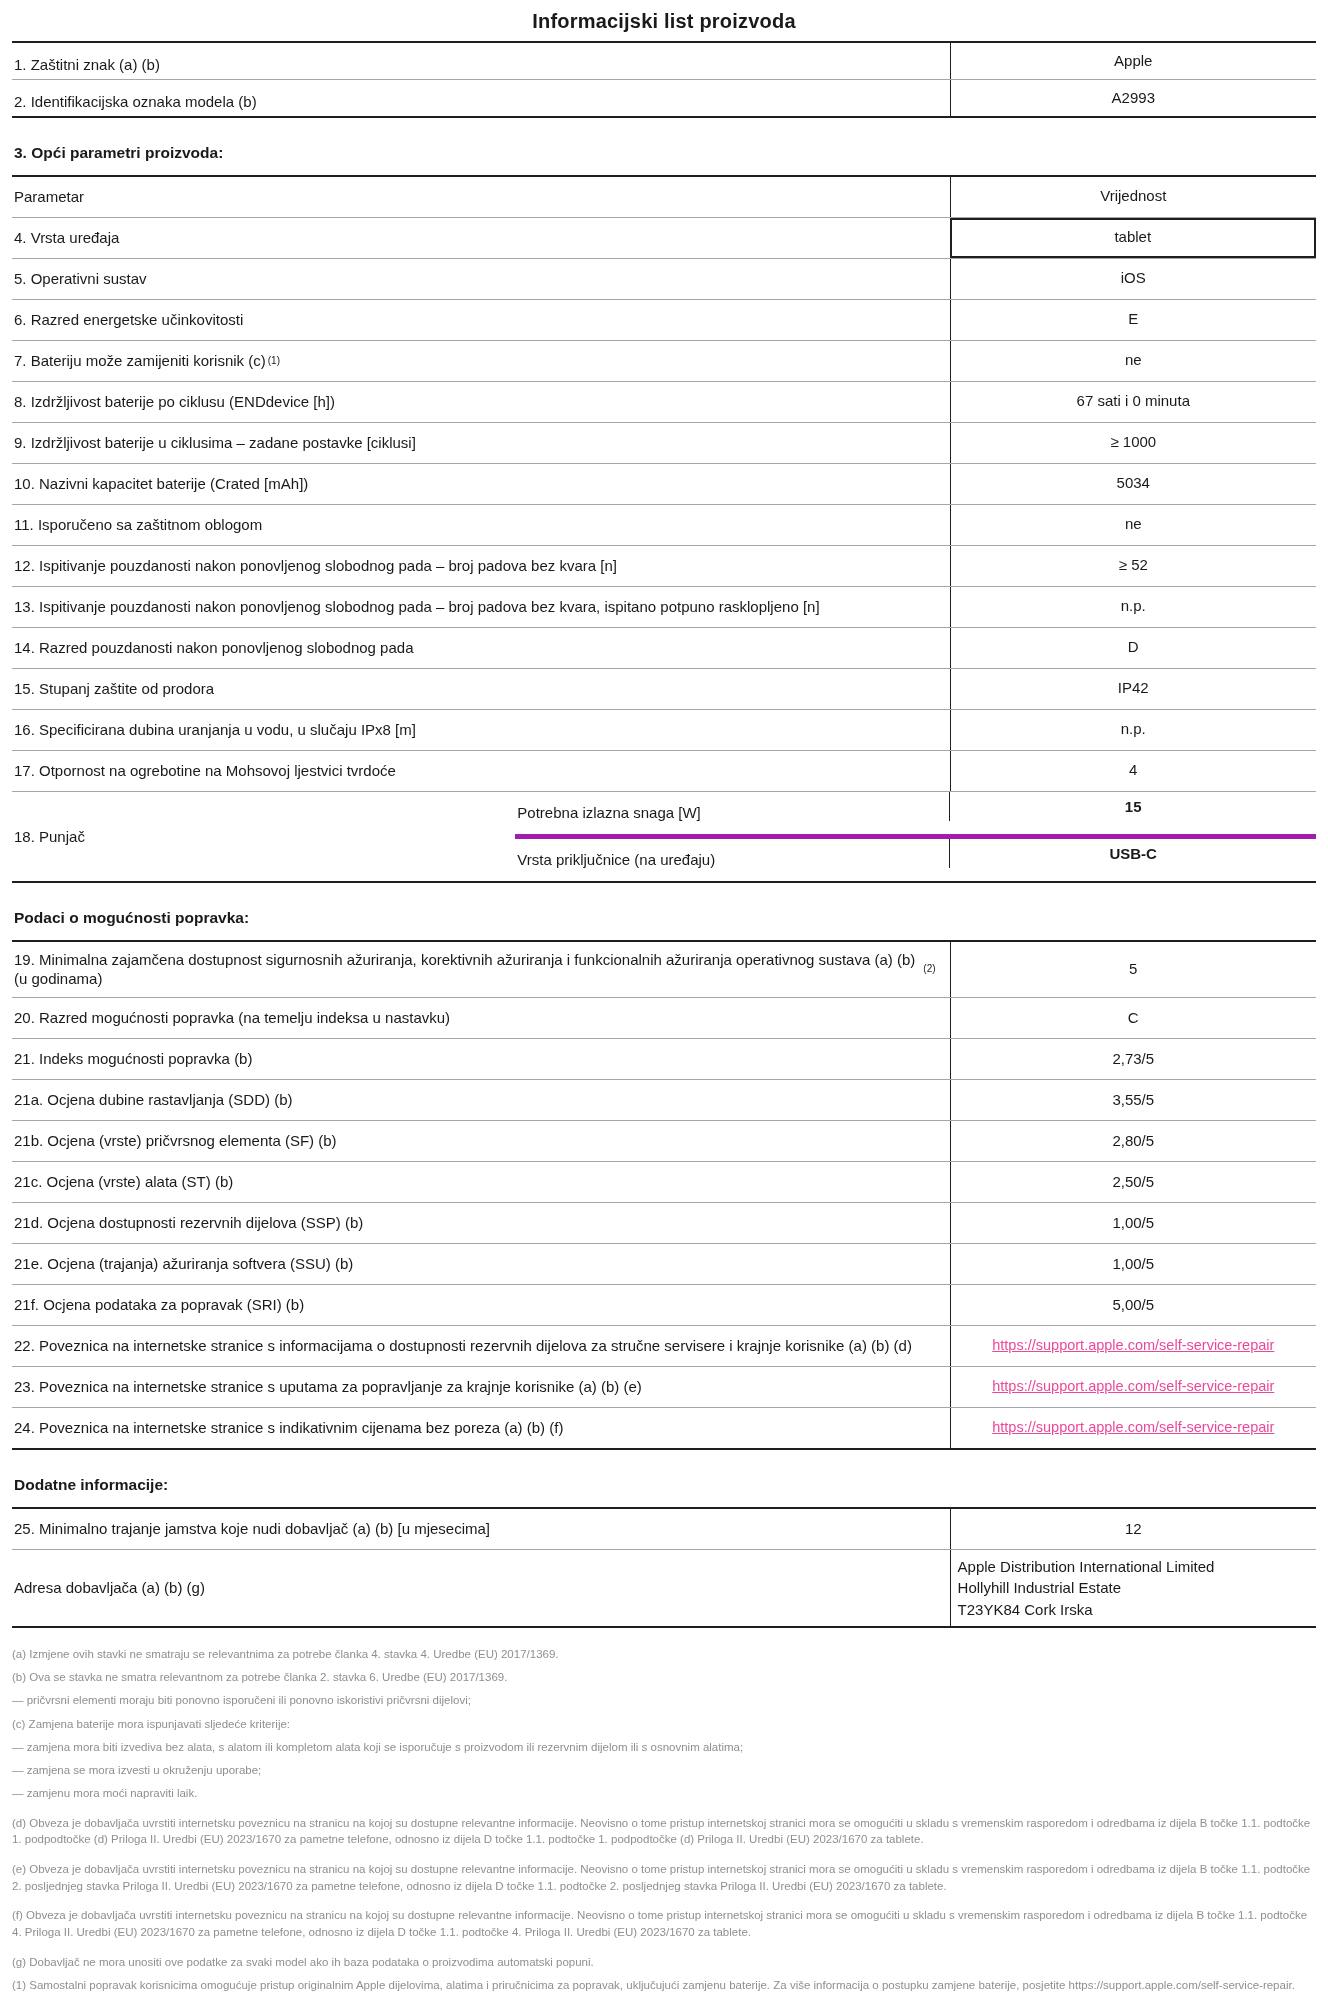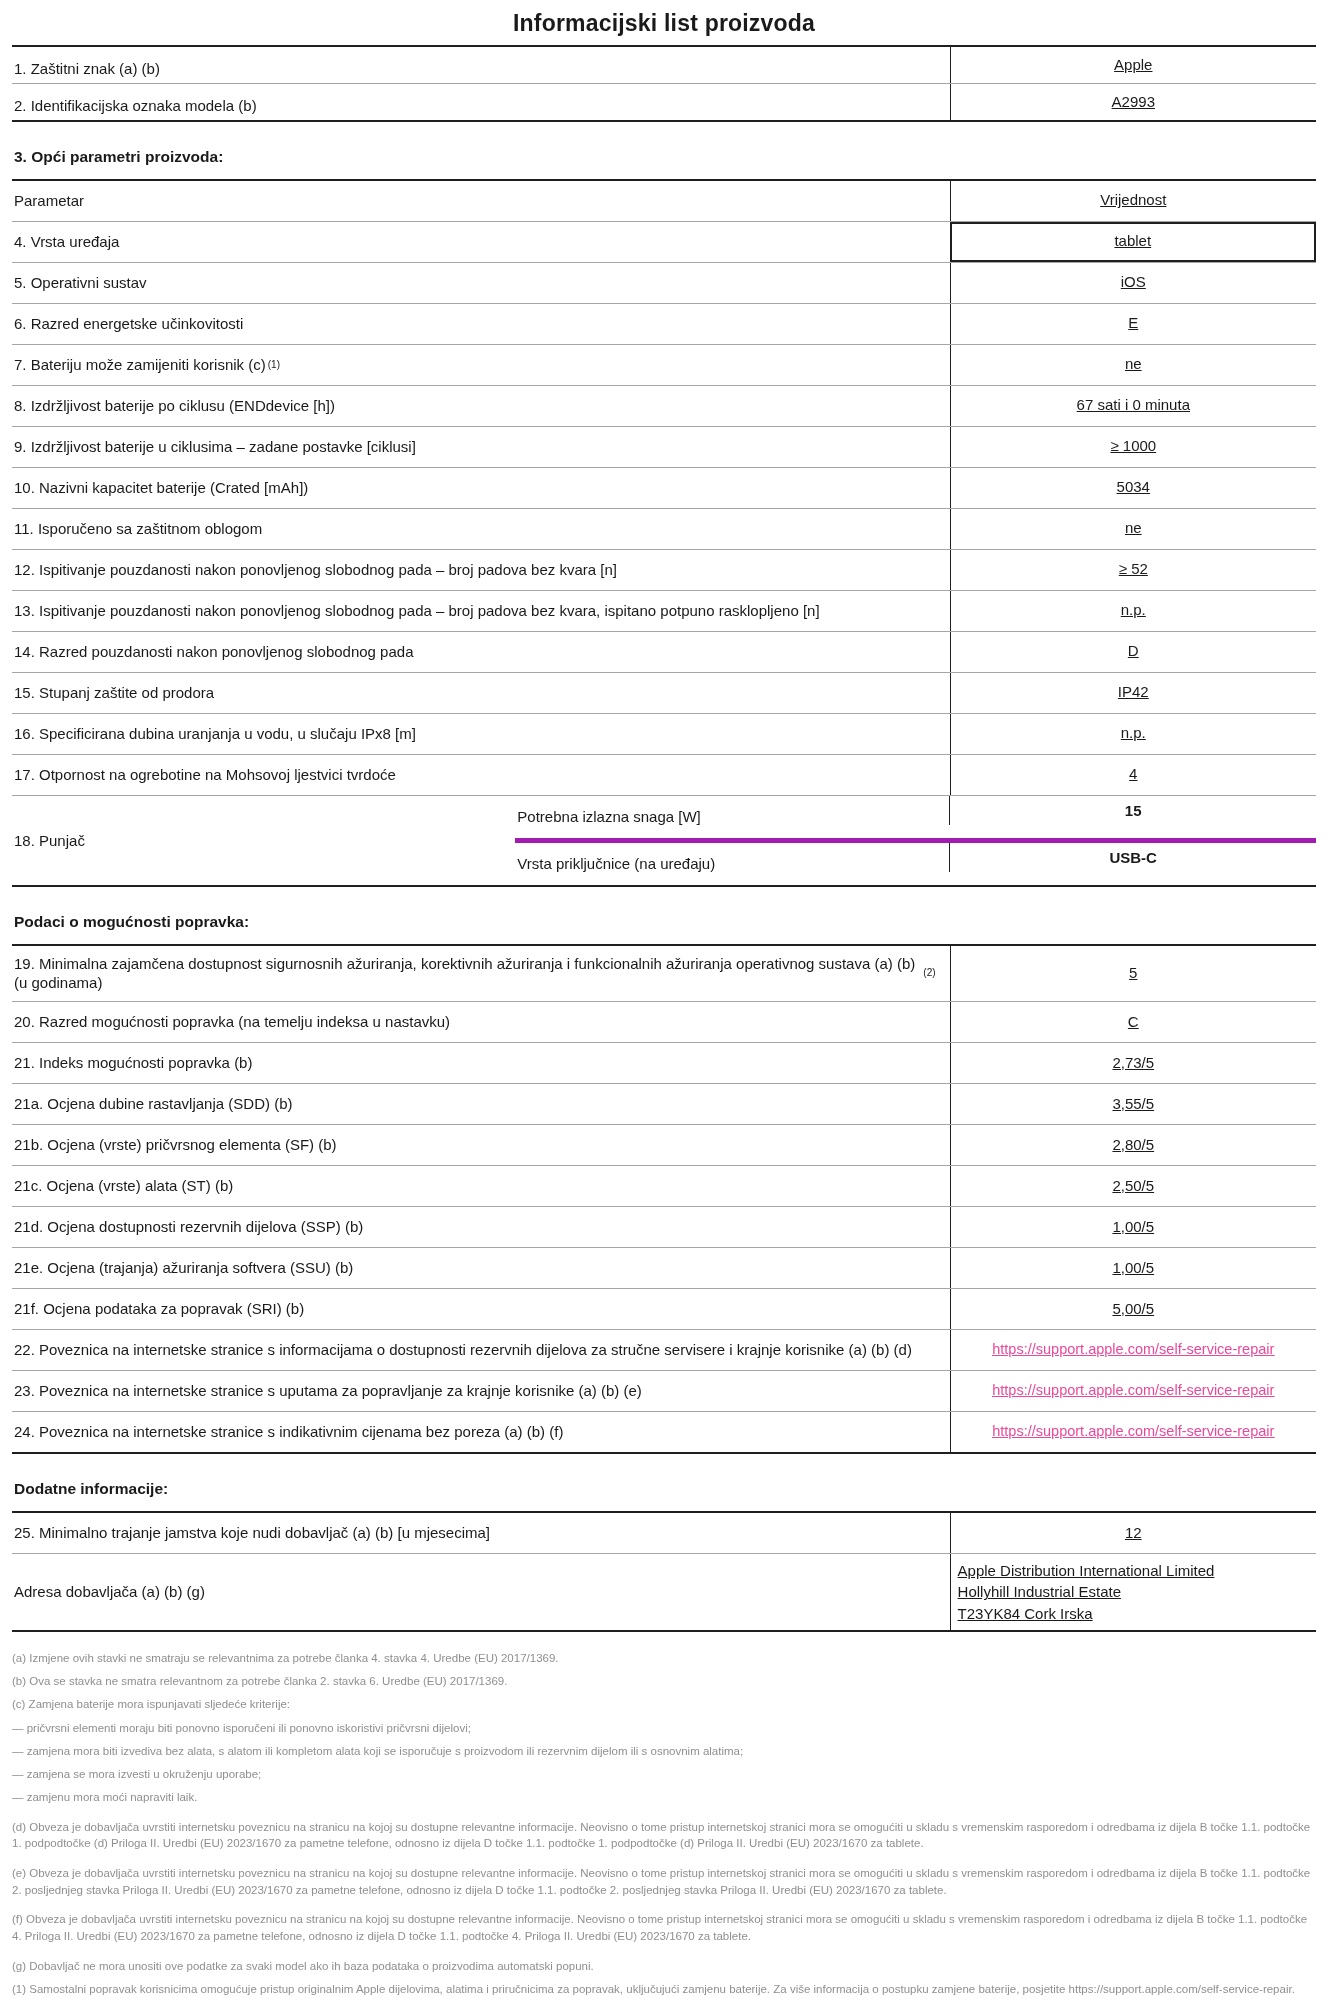--- a/index.html
+++ b/index.html
@@ -3,37 +3,36 @@
 <meta charset="utf-8">
 <style>
   html,body{margin:0;padding:0;}
   body{
     width:1328px;height:2000px;overflow:hidden;background:#ffffff;
     font-family:"Liberation Sans",sans-serif;color:#1a1a1a;
     -webkit-font-smoothing:antialiased;
   }
   .page{padding:8px 12px 0 12px;box-sizing:border-box;}
   .doc-title{
-    text-align:center;font-size:23px;font-weight:bold;letter-spacing:.2px;
+    text-align:center;font-size:20px;font-weight:bold;letter-spacing:.2px;
     margin:2px 0 8px 0;
   }
   
   .tbl{border-top:2px solid #1f1f1f;border-bottom:2px solid #1f1f1f;}
   .row{display:flex;align-items:stretch;border-top:1px solid #a6a6a6;}
   .row:first-child{border-top:none;}
   .cell-label{
     flex:1 1 auto;display:flex;align-items:center;
     font-size:15px;line-height:1.32;padding:8px 14px 8px 2px;min-height:24px;
   }
   .cell-value{
     flex:0 0 28.1%;max-width:28.1%;box-sizing:border-box;
     display:flex;align-items:center;justify-content:center;text-align:center;
     font-size:15px;line-height:1.35;padding:6px 24px;
     border-left:1.5px solid #1f1f1f;
-    text-decoration:underline;
   }
   .cell-value.left{justify-content:flex-start;text-align:left;white-space:pre-line;padding-left:7px;line-height:1.42;}
   .cell-value.boxed{border:2px solid #1f1f1f;}
   .ident .cell-label{padding-top:12px;padding-bottom:4px;min-height:19px;}
   .ident .cell-value{padding-top:4px;padding-bottom:4px;}
   .section-heading{font-size:15.5px;font-weight:bold;margin:26px 0 13px 2px;}
   .sup{font-size:10px;vertical-align:super;line-height:0;margin-left:2px;}
   
   .row-charger{display:flex;align-items:stretch;border-top:1px solid #a6a6a6;}
   .charger-label{flex:0 0 38.6%;display:flex;align-items:center;font-size:15px;padding:8px 0 8px 2px;box-sizing:border-box;}
@@ -224,22 +223,22 @@
       <div class="cell-label">Adresa dobavljača (a) (b) (g)</div>
       <div class="cell-value left">Apple Distribution International Limited
 Hollyhill Industrial Estate
 T23YK84 Cork Irska</div>
     </div>
   </div>
 
   <div class="footnotes">
     <p class="fn">(a) Izmjene ovih stavki ne smatraju se relevantnima za potrebe članka 4. stavka 4. Uredbe (EU) 2017/1369.</p>
     <p class="fn">(b) Ova se stavka ne smatra relevantnom za potrebe članka 2. stavka 6. Uredbe (EU) 2017/1369.</p>
+    <p class="fn">— pričvrsni elementi moraju biti ponovno isporučeni ili ponovno iskoristivi pričvrsni dijelovi;</p>
     <p class="fn">(c) Zamjena baterije mora ispunjavati sljedeće kriterije:</p>
-    <p class="fn">— pričvrsni elementi moraju biti ponovno isporučeni ili ponovno iskoristivi pričvrsni dijelovi;</p>
     <p class="fn">— zamjena mora biti izvediva bez alata, s alatom ili kompletom alata koji se isporučuje s proizvodom ili rezervnim dijelom ili s osnovnim alatima;</p>
     <p class="fn">— zamjena se mora izvesti u okruženju uporabe;</p>
     <p class="fn">— zamjenu mora moći napraviti laik.</p>
     <p class="fn para">(d) Obveza je dobavljača uvrstiti internetsku poveznicu na stranicu na kojoj su dostupne relevantne informacije. Neovisno o tome pristup internetskoj stranici mora se omogućiti u skladu s vremenskim rasporedom i odredbama iz dijela B točke 1.1. podtočke 1. podpodtočke (d) Priloga II. Uredbi (EU) 2023/1670 za pametne telefone, odnosno iz dijela D točke 1.1. podtočke 1. podpodtočke (d) Priloga II. Uredbi (EU) 2023/1670 za tablete.</p>
     <p class="fn para">(e) Obveza je dobavljača uvrstiti internetsku poveznicu na stranicu na kojoj su dostupne relevantne informacije. Neovisno o tome pristup internetskoj stranici mora se omogućiti u skladu s vremenskim rasporedom i odredbama iz dijela B točke 1.1. podtočke 2. posljednjeg stavka Priloga II. Uredbi (EU) 2023/1670 za pametne telefone, odnosno iz dijela D točke 1.1. podtočke 2. posljednjeg stavka Priloga II. Uredbi (EU) 2023/1670 za tablete.</p>
     <p class="fn para">(f) Obveza je dobavljača uvrstiti internetsku poveznicu na stranicu na kojoj su dostupne relevantne informacije. Neovisno o tome pristup internetskoj stranici mora se omogućiti u skladu s vremenskim rasporedom i odredbama iz dijela B točke 1.1. podtočke 4. Priloga II. Uredbi (EU) 2023/1670 za pametne telefone, odnosno iz dijela D točke 1.1. podtočke 4. Priloga II. Uredbi (EU) 2023/1670 za tablete.</p>
     <p class="fn">(g) Dobavljač ne mora unositi ove podatke za svaki model ako ih baza podataka o proizvodima automatski popuni.</p>
     <p class="fn">(1) Samostalni popravak korisnicima omogućuje pristup originalnim Apple dijelovima, alatima i priručnicima za popravak, uključujući zamjenu baterije. Za više informacija o postupku zamjene baterije, posjetite https://support.apple.com/self-service-repair.</p>
     <p class="fn">(2) Od datuma prestanka stavljanja na tržište.</p>
   </div>

